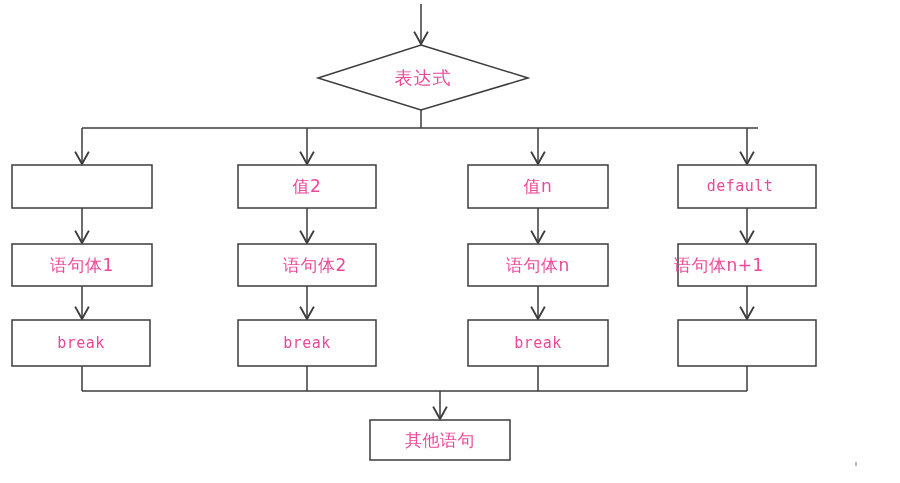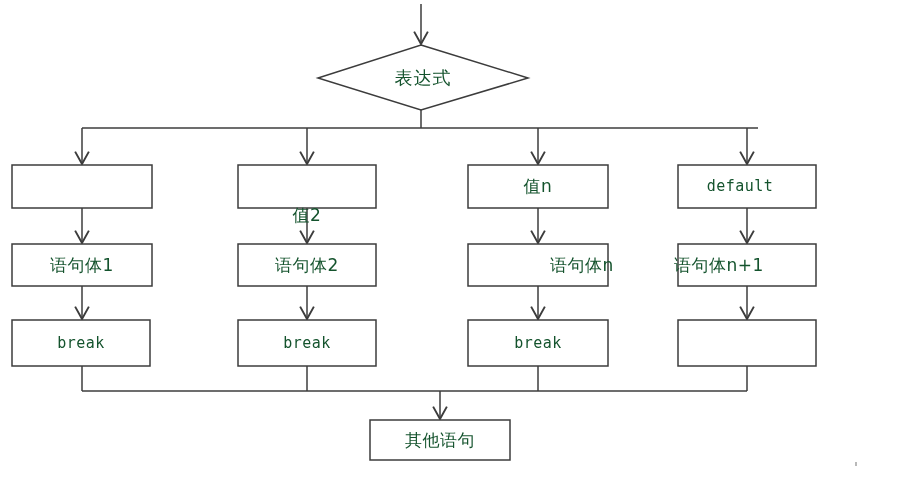--- a/index.html
+++ b/index.html
@@ -26,21 +26,21 @@
     top: 0;
     width: 900px;
     height: 483px;
   }
   .node-label {
     position: absolute;
     display: flex;
     align-items: center;
     justify-content: center;
     text-align: right;
-    color: #14532d;
+    color: #ec4899;
     white-space: nowrap;
     pointer-events: none;
     line-height: 1;
   }
   .cjk-label {
     font-family: "DejaVu Sans", sans-serif;
     font-size: 17px;
     letter-spacing: 0.5px;
   }
   .mono-label {
@@ -120,27 +120,27 @@
       <line x1="82" y1="391" x2="747" y2="391"></line>
 
       <line x1="440" y1="391" x2="440" y2="419" marker-end="url(#arrow)"></line>
 
       <rect x="370" y="420" width="140" height="40" fill="#ffffff"></rect>
     </g>
   </svg>
 
   <div class="node-label diamond-label" style="left:318px; top:45px; width:210px; height:65px;">表达式</div>
 
-  <div class="node-label cjk-label" style="left:238px; top:165px; width:138px; height:43px;margin-top:29px;">值2</div>
+  <div class="node-label cjk-label" style="left:238px; top:165px; width:138px; height:43px;">值2</div>
   <div class="node-label cjk-label" style="left:468px; top:165px; width:140px; height:43px;">值n</div>
   <div class="node-label mono-label" style="left:678px; top:165px; width:124px; height:43px;">default</div>
 
   <div class="node-label cjk-label" style="left:12px; top:244px; width:140px; height:42px;">语句体1</div>
-  <div class="node-label cjk-label" style="left:238px; top:244px; width:138px; height:42px;">语句体2</div>
-  <div class="node-label cjk-label" style="left:468px; top:244px; width:140px; height:42px;margin-left:44px;">语句体n</div>
+  <div class="node-label cjk-label" style="left:238px; top:244px; width:138px; height:42px;padding-left:8px;">语句体2</div>
+  <div class="node-label cjk-label" style="left:468px; top:244px; width:140px; height:42px;">语句体n</div>
   <div class="node-label cjk-label" style="left:654px; top:244px; width:130px; height:42px;">语句体n+1</div>
 
   <div class="node-label mono-label" style="left:12px; top:320px; width:138px; height:46px;">break</div>
   <div class="node-label mono-label" style="left:238px; top:320px; width:138px; height:46px;">break</div>
   <div class="node-label mono-label" style="left:468px; top:320px; width:140px; height:46px;">break</div>
 
   <div class="node-label cjk-label" style="left:370px; top:420px; width:140px; height:40px;border-radius:20px;">其他语句</div>
 
   <div class="speck" style="left:855px; top:462px;"></div>
 

